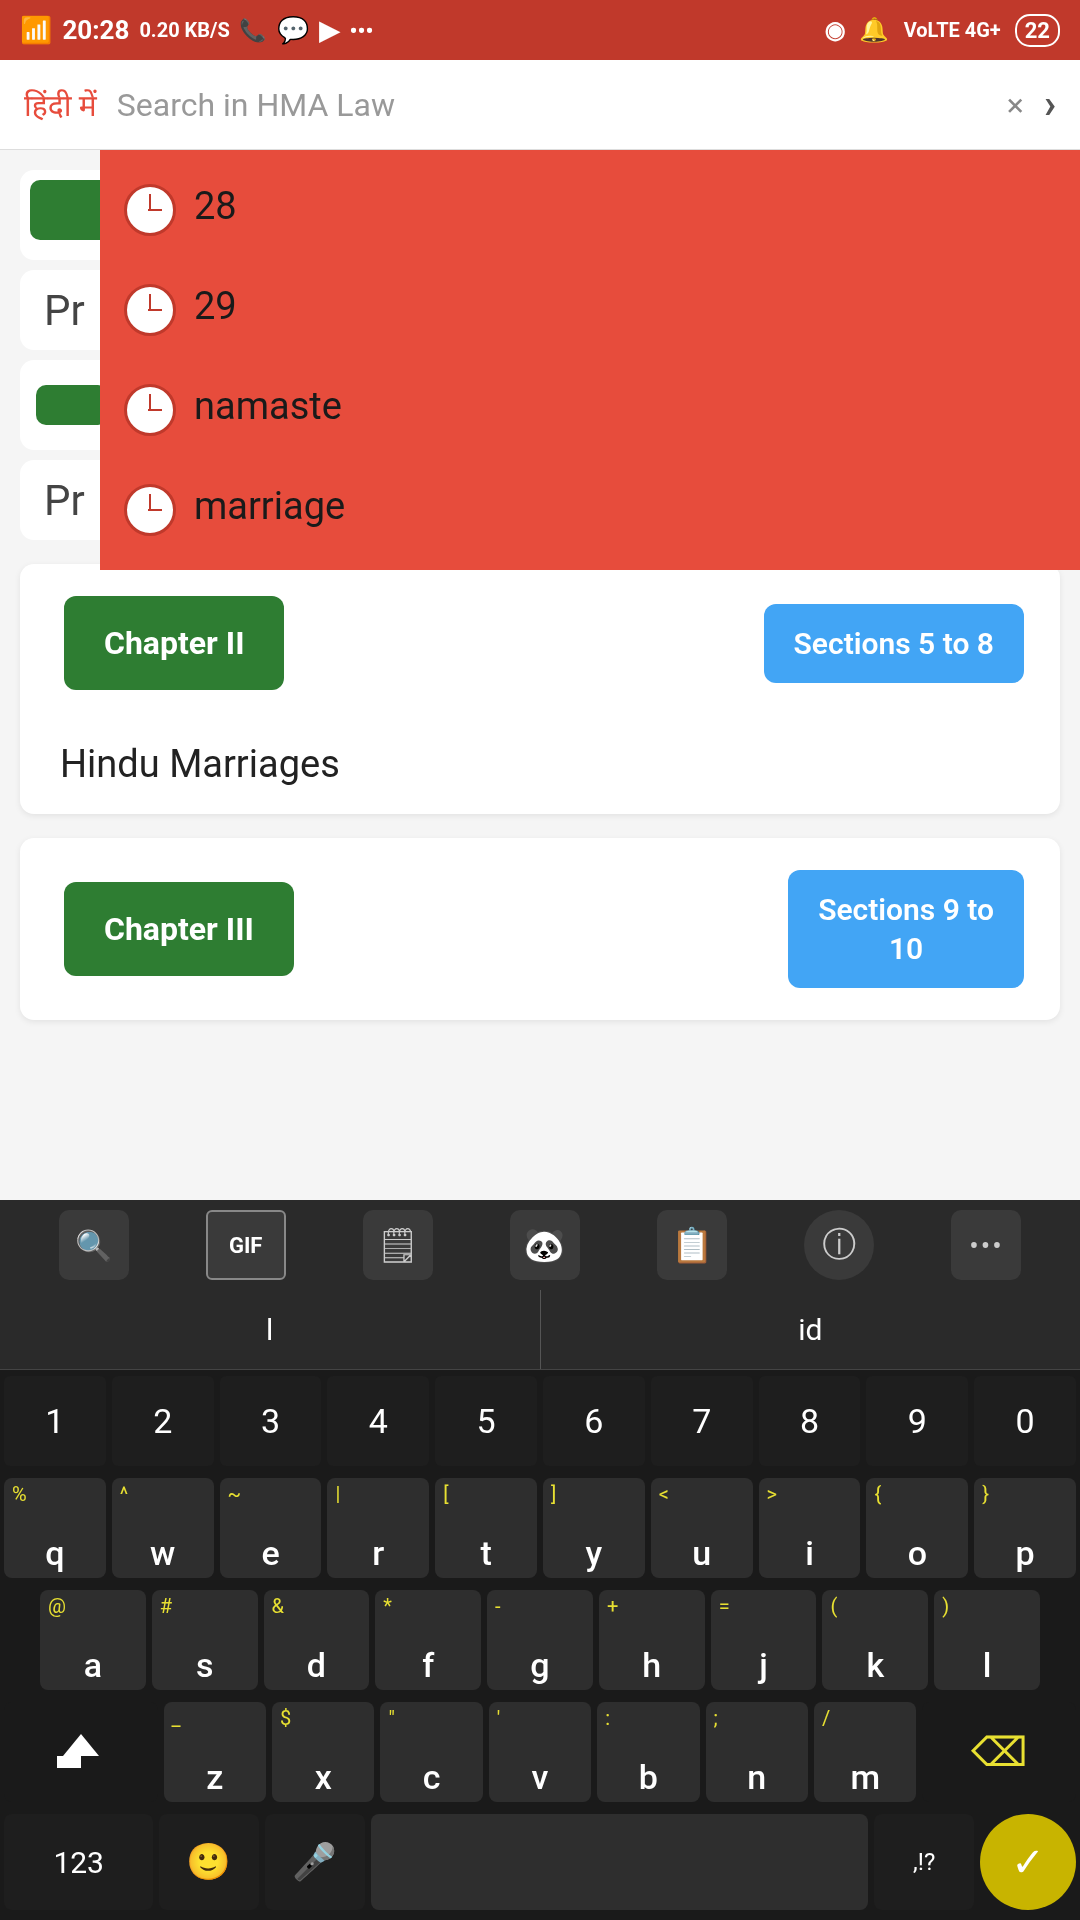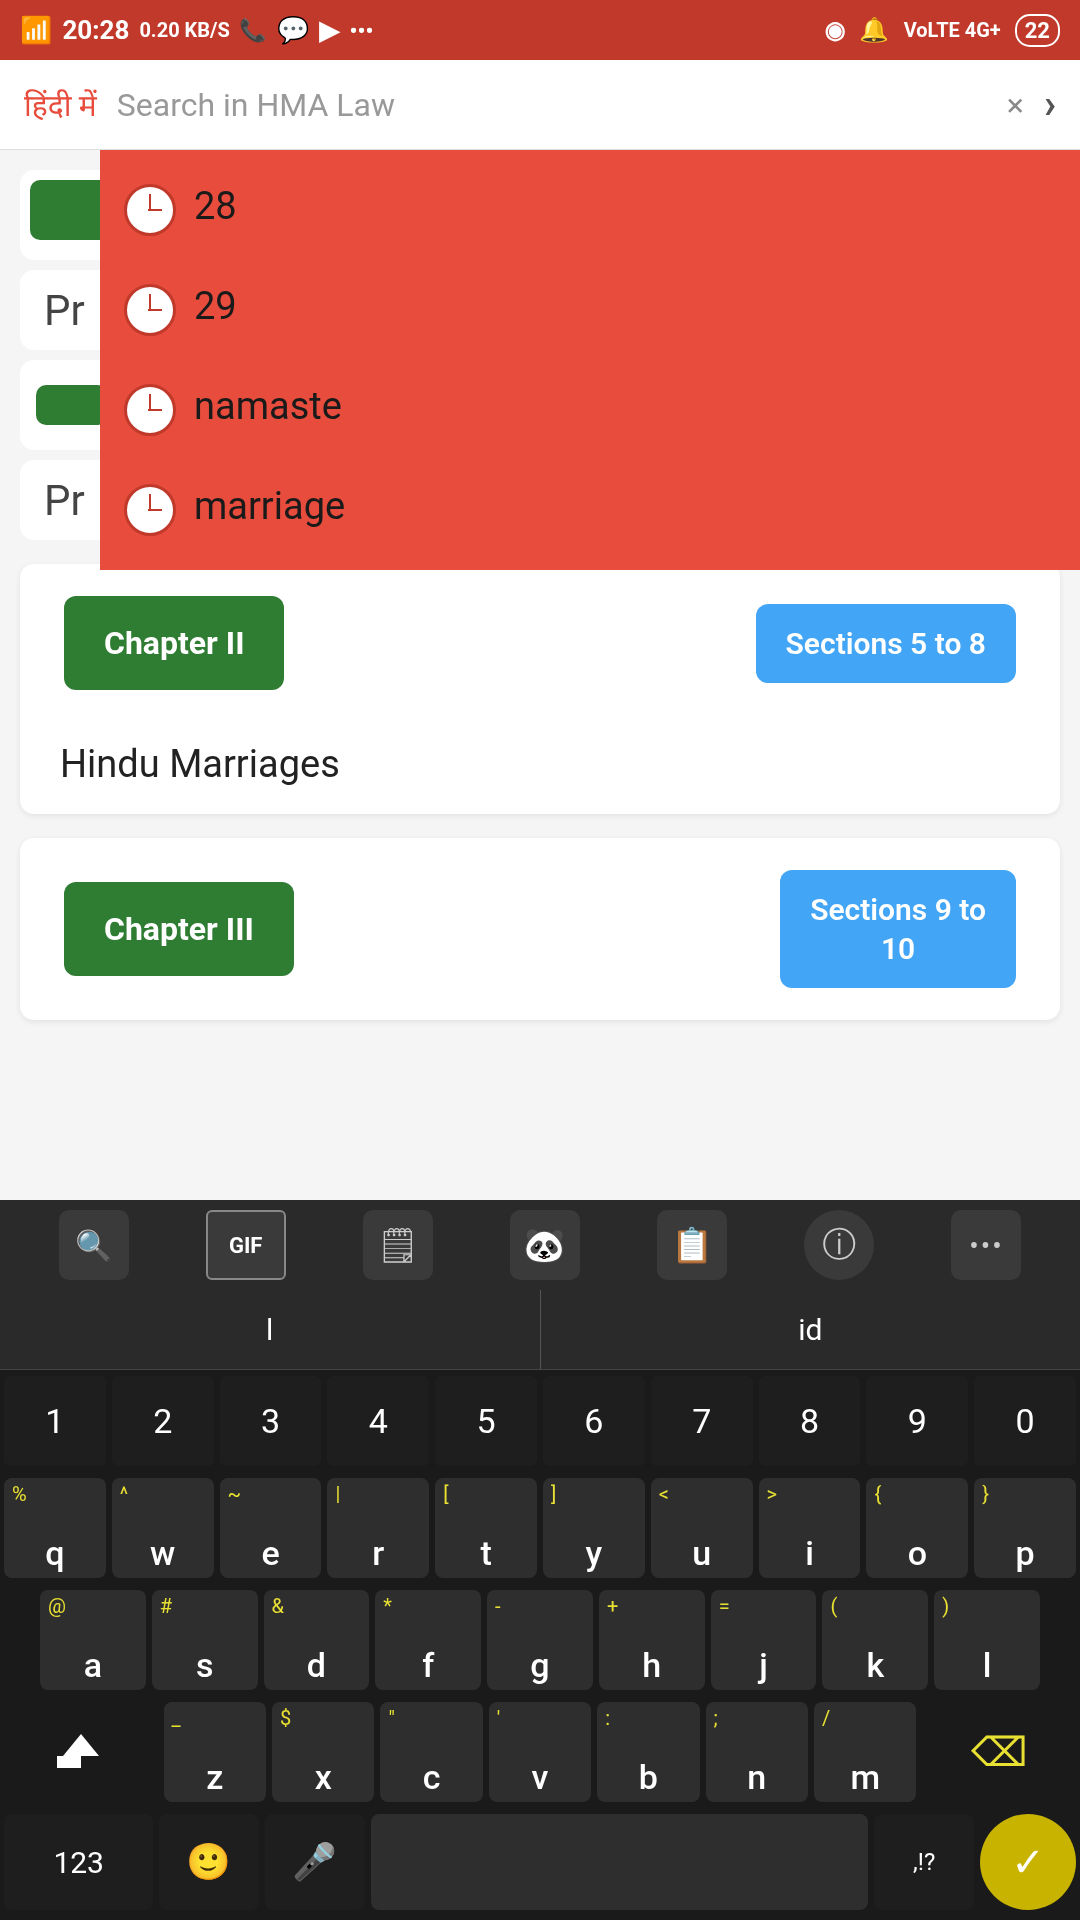--- a/index.html
+++ b/index.html
@@ -155,22 +155,23 @@
     }
     .chapter-title {
       font-size: 38px;
       font-weight: 400;
       color: #222;
       padding: 20px 40px 28px;
     }
     .card-row {
       display: flex;
       align-items: center;
-      padding: 16px 28px;
+      padding: 16px 20px;
       gap: 16px;
+      margin-left: 8px;
     }
 
     
     .partial-card {
       background: white;
       margin: 0 20px 0px 20px;
       border-radius: 14px;
       height: 80px;
       position: relative;
       overflow: hidden;

